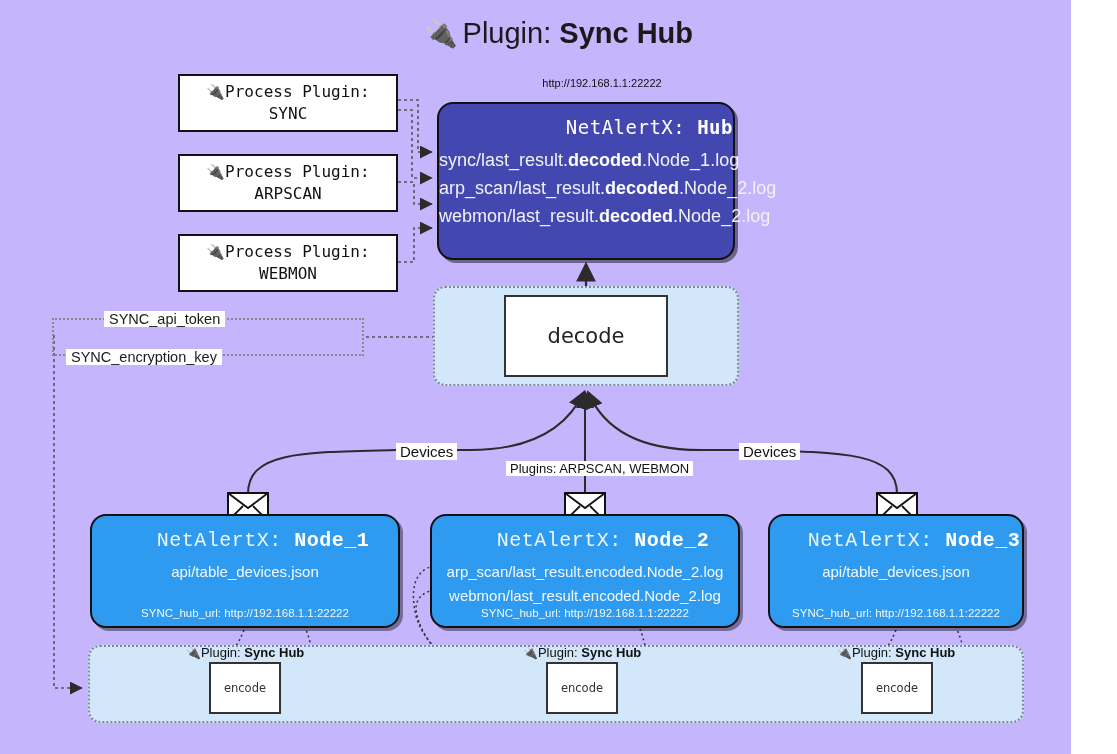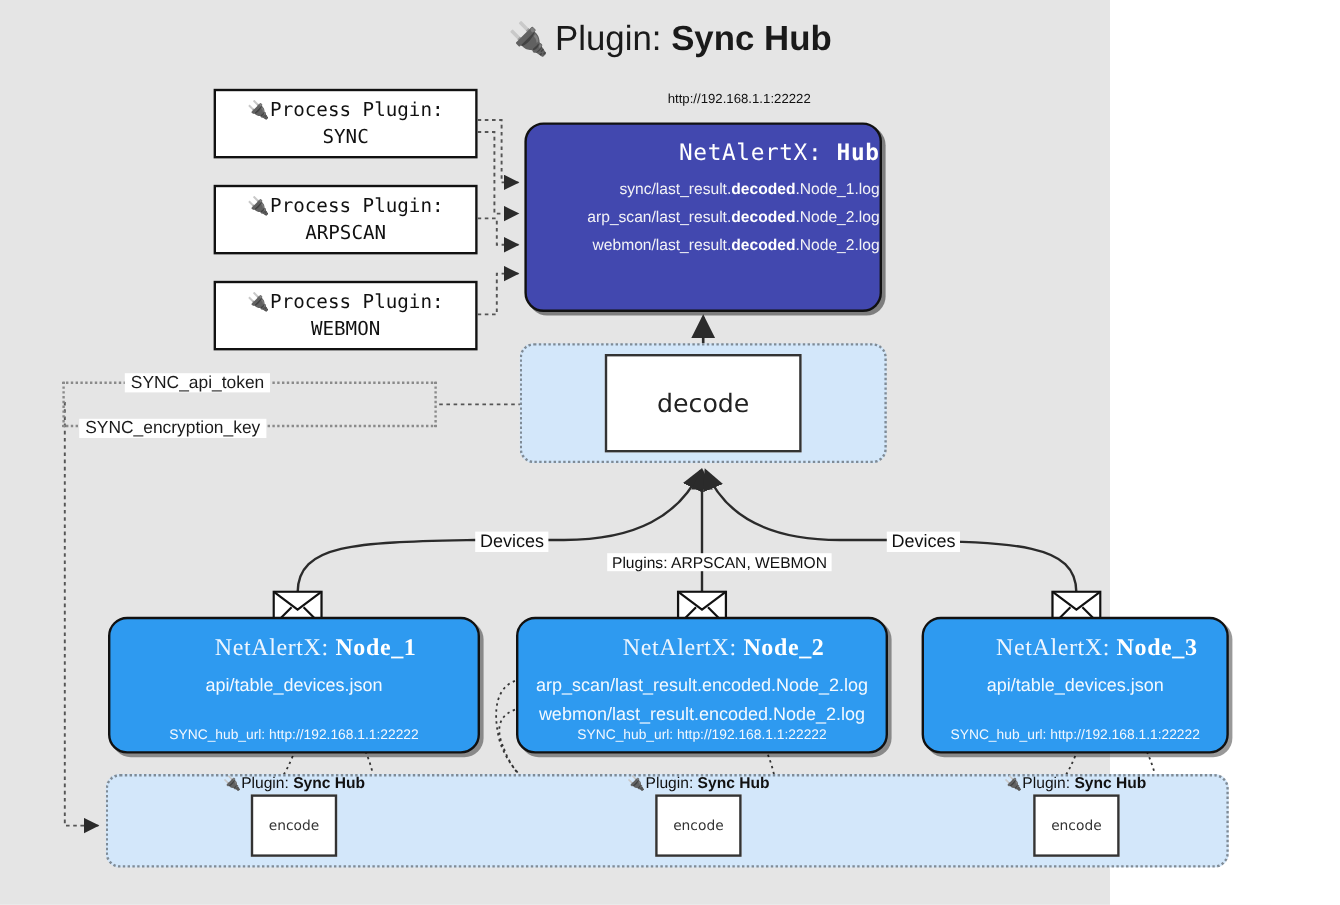--- a/index.html
+++ b/index.html
@@ -1,43 +1,43 @@
 <!DOCTYPE html>
 <html><head>
 <meta charset="utf-8">
 <style>
   html,body{margin:0;padding:0;background:#ffffff;}
   body{width:1117px;height:754px;overflow:hidden;font-family:"Liberation Sans",sans-serif;}
-  #stage{position:relative;width:925px;height:754px;background:#e5e5e5;}
+  #stage{position:relative;width:1071px;height:754px;background:#c4b5fd;}
   svg#wires{position:absolute;left:0;top:0;width:1117px;height:754px;pointer-events:none;}
 
   .abs{position:absolute;box-sizing:border-box;}
 
   
   #title{left:0;top:18px;width:1117px;text-align:center;font-size:29px;color:#1a1a1a;line-height:1.1;}
   #title .plug{font-size:27px;margin-right:5px;}
   #title .bold{font-weight:bold;}
 
-  #hub-url{left:481px;top:77px;width:270px;text-align:center;font-size:11px;color:#111;}
+  #hub-url{left:467px;top:77px;width:270px;text-align:center;font-size:11px;color:#111;}
 
   
   .proc{width:220px;height:58px;border:2px solid #111;background:#fff;
         font-family:"DejaVu Sans Mono","Liberation Mono",monospace;font-size:16px;color:#111;
         display:flex;flex-direction:column;align-items:center;justify-content:center;line-height:1.35;}
   .proc .l1{white-space:nowrap;}
   .proc .l2{white-space:nowrap;}
   .proc .plug{font-family:"DejaVu Sans",sans-serif;font-size:15px;}
 
   
   #hub{left:437px;top:102px;width:298px;height:158px;background:#4248af;border:2px solid #111;
        border-radius:16px;box-shadow:3px 3px 0 rgba(0,0,0,.45);color:#fff;}
   #hub .hubtitle{font-family:"DejaVu Sans Mono","Liberation Mono",monospace;font-size:19px;
        text-align:right;margin-top:12px;letter-spacing:.5px;}
   #hub .hubtitle b{font-weight:bold;}
-  #hub .logline{font-size:13px;text-align:right;color:#f2f2f6;white-space:nowrap;line-height:1;}
+  #hub .logline{font-size:18px;text-align:right;color:#f2f2f6;white-space:nowrap;line-height:1;}
   #hub .logs{margin-top:13px;display:flex;flex-direction:column;gap:10px;}
   #hub .logline b{font-weight:bold;color:#ffffff;}
 
   
   #decode-region{left:433px;top:286px;width:306px;height:100px;background:#d3e7fa;
        border:2px dotted #7f8b96;border-radius:12px;}
   #decode-box{left:504px;top:295px;width:164px;height:82px;background:#fff;border:2px solid #333;
        display:flex;align-items:center;justify-content:center;
        font-family:"DejaVu Sans","Liberation Sans",sans-serif;font-size:21px;color:#222;}
 
@@ -49,21 +49,21 @@
 
   
   .edgelbl{background:#fff;font-size:15px;color:#111;padding:0 4px;white-space:nowrap;}
   #lbl-dev-l{left:396px;top:443px;}
   #lbl-dev-r{left:739px;top:443px;}
   #lbl-plugins{left:506px;top:461px;font-size:13px;}
 
   
   .node{height:114px;background:#2e9af0;border:2.5px solid #111;border-radius:16px;
         box-shadow:3px 3px 0 rgba(0,0,0,.4);color:#fff;}
-  .node .ntitle{font-family:Liberation Serif, serif;font-size:20px;
+  .node .ntitle{font-family:Liberation Mono, monospace;font-size:20px;
         text-align:center;margin-top:13px;letter-spacing:.5px;color:#eef6ff;margin-left:36px;}
   .node .ntitle b{font-weight:bold;color:#fff;}
   .node .nlines{margin-top:11px;display:flex;flex-direction:column;gap:7px;}
   .node .nline{font-size:15px;text-align:center;color:#f3f9ff;white-space:nowrap;}
   .node .nfoot{position:absolute;left:0;bottom:7px;width:100%;text-align:center;
         font-size:11.5px;color:#f2f8ff;white-space:nowrap;margin-top:36px;}
 
   #node1{left:90px;top:514px;width:310px;}
   #node2{left:430px;top:514px;width:310px;}
   #node3{left:768px;top:514px;width:256px;}

